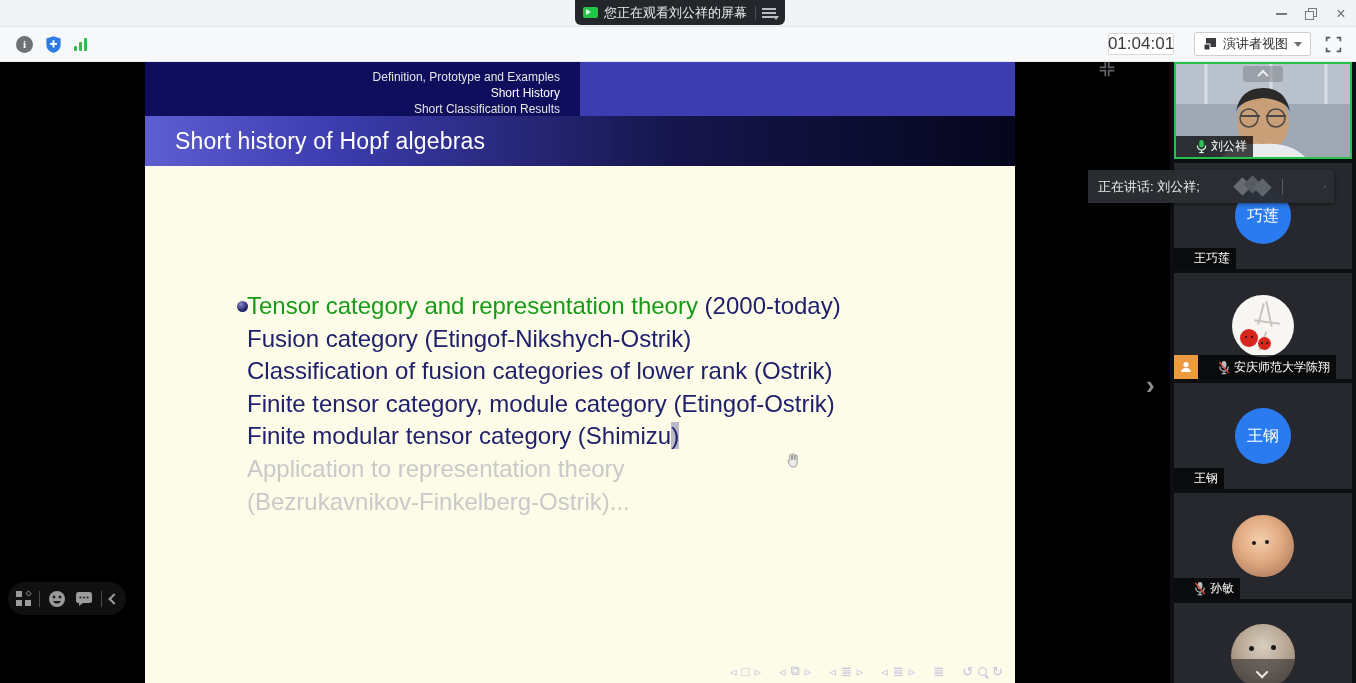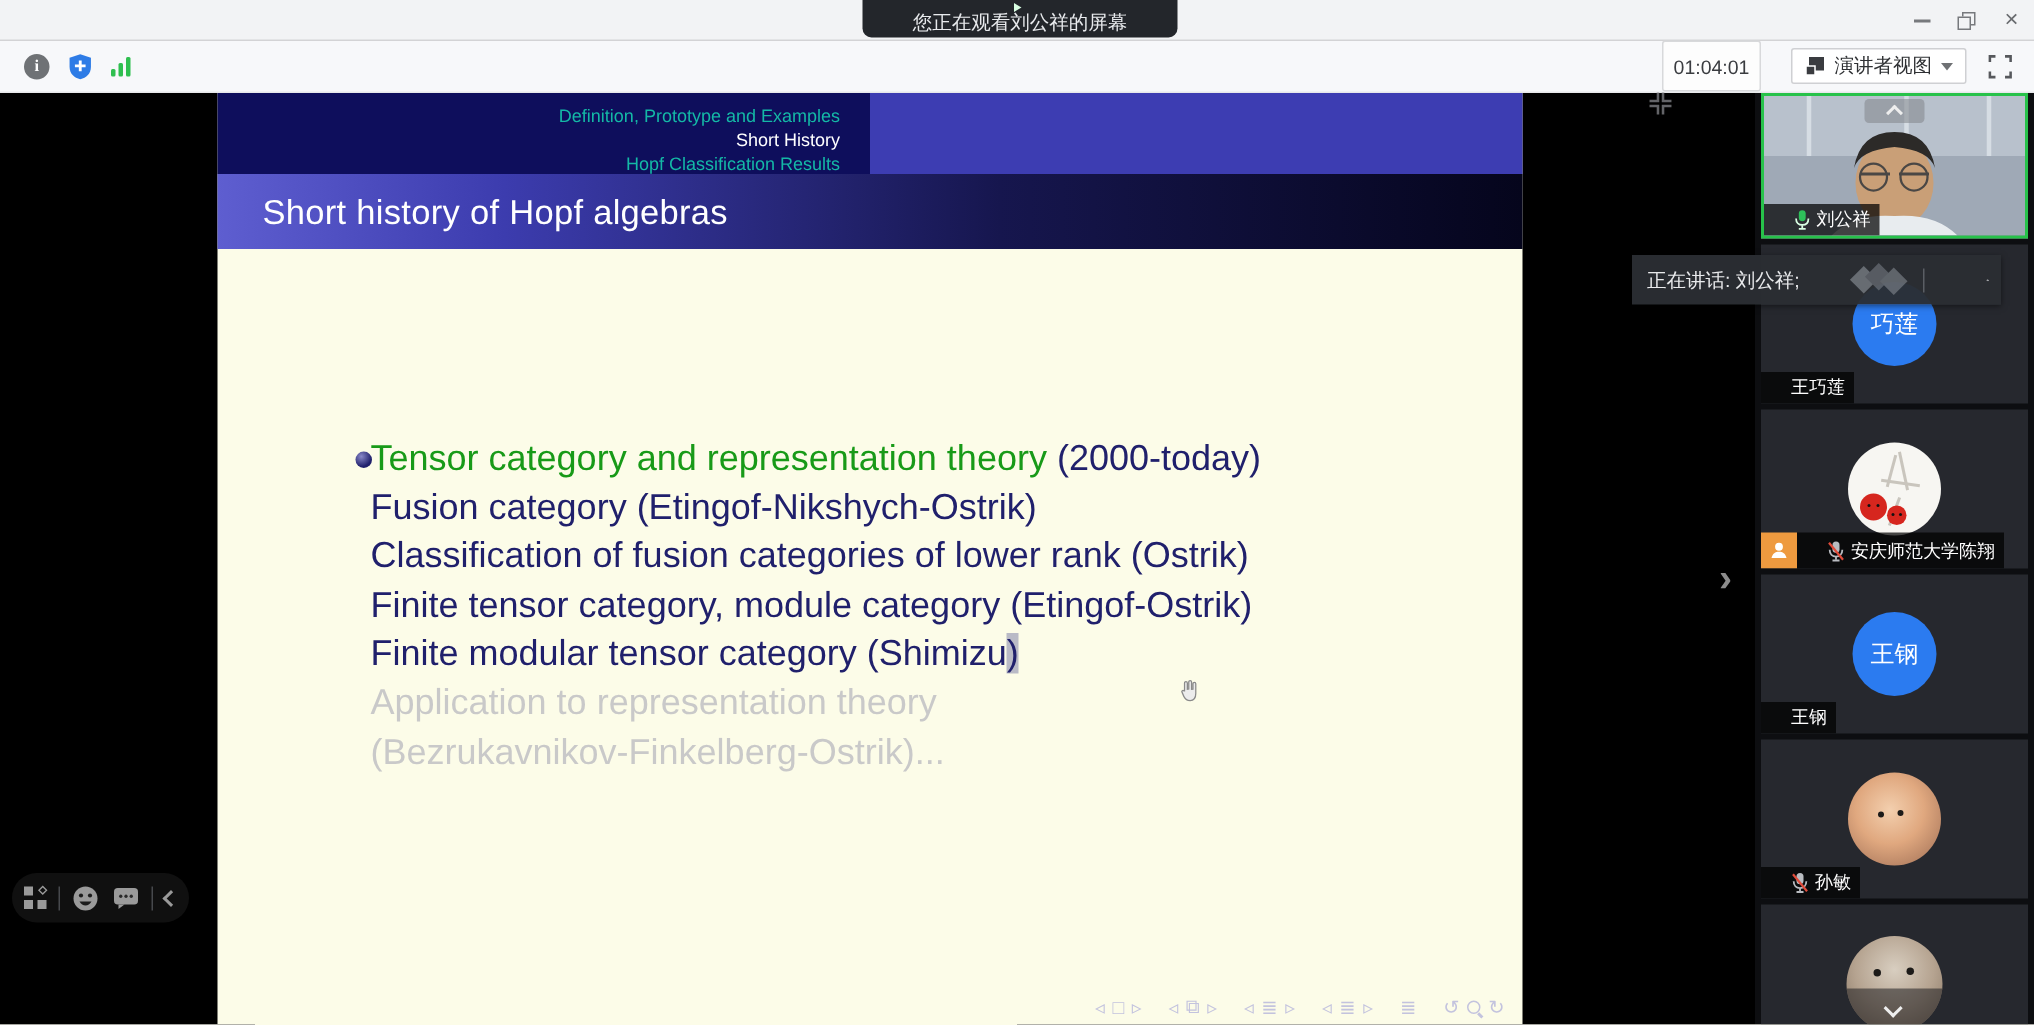--- a/index.html
+++ b/index.html
@@ -1,21 +1,21 @@
 <!DOCTYPE html>
 <html><head>
 <meta charset="utf-8">
 <style>
   * { margin:0; padding:0; box-sizing:border-box; }
   body { font-family:"Liberation Sans", sans-serif; }
   .app { position:relative; width:1356px; height:683px; overflow:hidden; background:#000; }
 
   
   .titlebar { position:absolute; top:0; left:0; width:1356px; height:27px; background:#f2f3f5; border-bottom:1px solid #e3e4e6; }
-  .banner { position:absolute; left:575px; top:0; height:25px; width:210px; background:#23262b; border-radius:0 0 6px 6px; display:flex; align-items:center; padding:0 8px; gap:6px;flex-direction:column; }
+  .banner { position:absolute; left:575px; top:0; height:25px; width:210px; background:#23262b; border-radius:0 0 6px 6px; display:flex; align-items:center; padding:0 8px; gap:6px; }
   .share-icon { width:15px; height:11px; background:#27c24a; border-radius:2px; position:relative; }
   .share-icon::after { content:""; position:absolute; left:3px; top:2px; width:0; height:0; border-left:5px solid #d9ffe3; border-top:3.5px solid transparent; border-bottom:3.5px solid transparent; }
   .banner-text { color:#e8eaed; font-size:13px; white-space:nowrap; }
   .banner-sep { width:1px; height:14px; background:#4a4d52; margin-left:2px; }
   .menu-icon { position:relative; width:14px; height:10px; border-top:2px solid #b9bcc1; border-bottom:2px solid #b9bcc1; }
   .menu-icon::before { content:""; position:absolute; left:0; top:2px; width:100%; height:2px; background:#b9bcc1; }
   .menu-icon::after { content:""; position:absolute; right:-3px; bottom:-4px; border-left:3px solid transparent; border-right:3px solid transparent; border-top:4px solid #b9bcc1; }
   .win-controls { position:absolute; right:0; top:0; height:27px; display:flex; align-items:center; }
   .win-btn { width:30px; height:27px; display:flex; align-items:center; justify-content:center; color:#5a5c60; cursor:default; }
   .min-glyph { width:11px; height:2px; background:#77797d; }
@@ -25,31 +25,31 @@
   .restore-glyph i:last-child { left:0; bottom:0; }
   .close-glyph { font-size:16px; line-height:1; color:#6a6c70; }
 
   
   .toolbar { position:absolute; top:27px; left:0; width:1356px; height:35px; background:#f7f8fa; border-bottom:1px solid #e8e9eb; display:flex; align-items:center; }
   .tb-left { display:flex; align-items:center; gap:11px; padding-left:16px; }
   .icon-info { width:17px; height:17px; border-radius:50%; background:#6f7275; color:#fff; font-size:11px; font-weight:bold; display:flex; align-items:center; justify-content:center; font-family:"Liberation Serif", serif; }
   .icon-signal { display:flex; align-items:flex-end; gap:2px; height:13px; }
   .icon-signal i { display:block; width:3px; background:#2fbf4f; border-radius:1px; }
   .tb-right { margin-left:auto; display:flex; align-items:center; padding-right:14px; }
-  .timer { width:66px; height:34px; border:1px solid #d8d9db; background:#fdfdfd; border-radius:2px; color:#3a3c40; font-size:13px; display:flex; align-items:center; justify-content:center; margin-right:20px; }
+  .timer { width:66px; height:22px; border:1px solid #d8d9db; background:#fdfdfd; border-radius:2px; color:#3a3c40; font-size:17px; display:flex; align-items:center; justify-content:center; margin-right:20px; }
   .view-btn { height:24px; border:1px solid #cfd0d3; background:#fff; border-radius:2px; display:flex; align-items:center; gap:6px; padding:0 8px; margin-right:14px; }
   .view-btn-label { font-size:13px; color:#2e3033; }
   .caret { width:0; height:0; border-left:4px solid transparent; border-right:4px solid transparent; border-top:5px solid #6f7174; }
 
   
   .main { position:absolute; top:62px; left:0; width:1170px; bottom:0; background:#000; }
   .slide { position:absolute; left:145px; top:0; width:870px; height:621px; background:#fcfce8; }
   .slide-head { display:flex; height:54px; }
   .head-left { width:435px; height:54px; background:#0e0e5c; color:#9c9ccб; text-align:right; padding:7px 20px 0 0; }
-  .head-left .nav-line { font-size:12px; line-height:16px; color:#14b8a6; }
+  .head-left .nav-line { font-size:12px; line-height:16px; color:#e5e5e5; }
   .head-left .nav-line.active { color:#ffffff; }
   .head-right { width:435px; height:54px; background:#3d3db2; }
   .slide-titlebar { height:50px; background:linear-gradient(90deg,#5e5ed0 0%,#3c3cae 22%,#16164e 60%,#05051c 100%); display:flex; align-items:center; padding-left:30px; }
   .slide-title { color:#ffffff; font-size:23px; font-weight:normal; letter-spacing:0.2px; }
   .slide-body { position:relative; height:517px; }
   .bullets { position:absolute; left:0; top:124px; width:100%; }
   .bullets p { font-size:24px; line-height:32.6px; padding-left:102px; color:#20206c; white-space:nowrap; }
   .bullet-ball { position:absolute; left:92px; top:11px; width:11px; height:11px; border-radius:50%; background:radial-gradient(circle at 35% 30%, #8888c8, #20206c 65%); }
   .green-text { color:#189a18; }
   .navy-text { color:#20206c; }
@@ -164,21 +164,21 @@
       </svg>
     </div>
   </div>
 
   <div class="main">
     <div class="slide">
       <div class="slide-head">
         <div class="head-left">
           <div class="nav-line">Definition, Prototype and Examples</div>
           <div class="nav-line active">Short History</div>
-          <div class="nav-line">Hopf Classification Results</div>
+          <div class="nav-line">Short Classification Results</div>
         </div>
         <div class="head-right"></div>
       </div>
       <div class="slide-titlebar">
         <h1 class="slide-title">Short history of Hopf algebras</h1>
       </div>
       <div class="slide-body">
         <div class="bullets">
           <p style="position:relative"><span class="bullet-ball"></span><span class="green-text">Tensor category and representation theory</span><span class="navy-text"> (2000-today)</span></p>
           <p>Fusion category (Etingof-Nikshych-Ostrik)</p>

